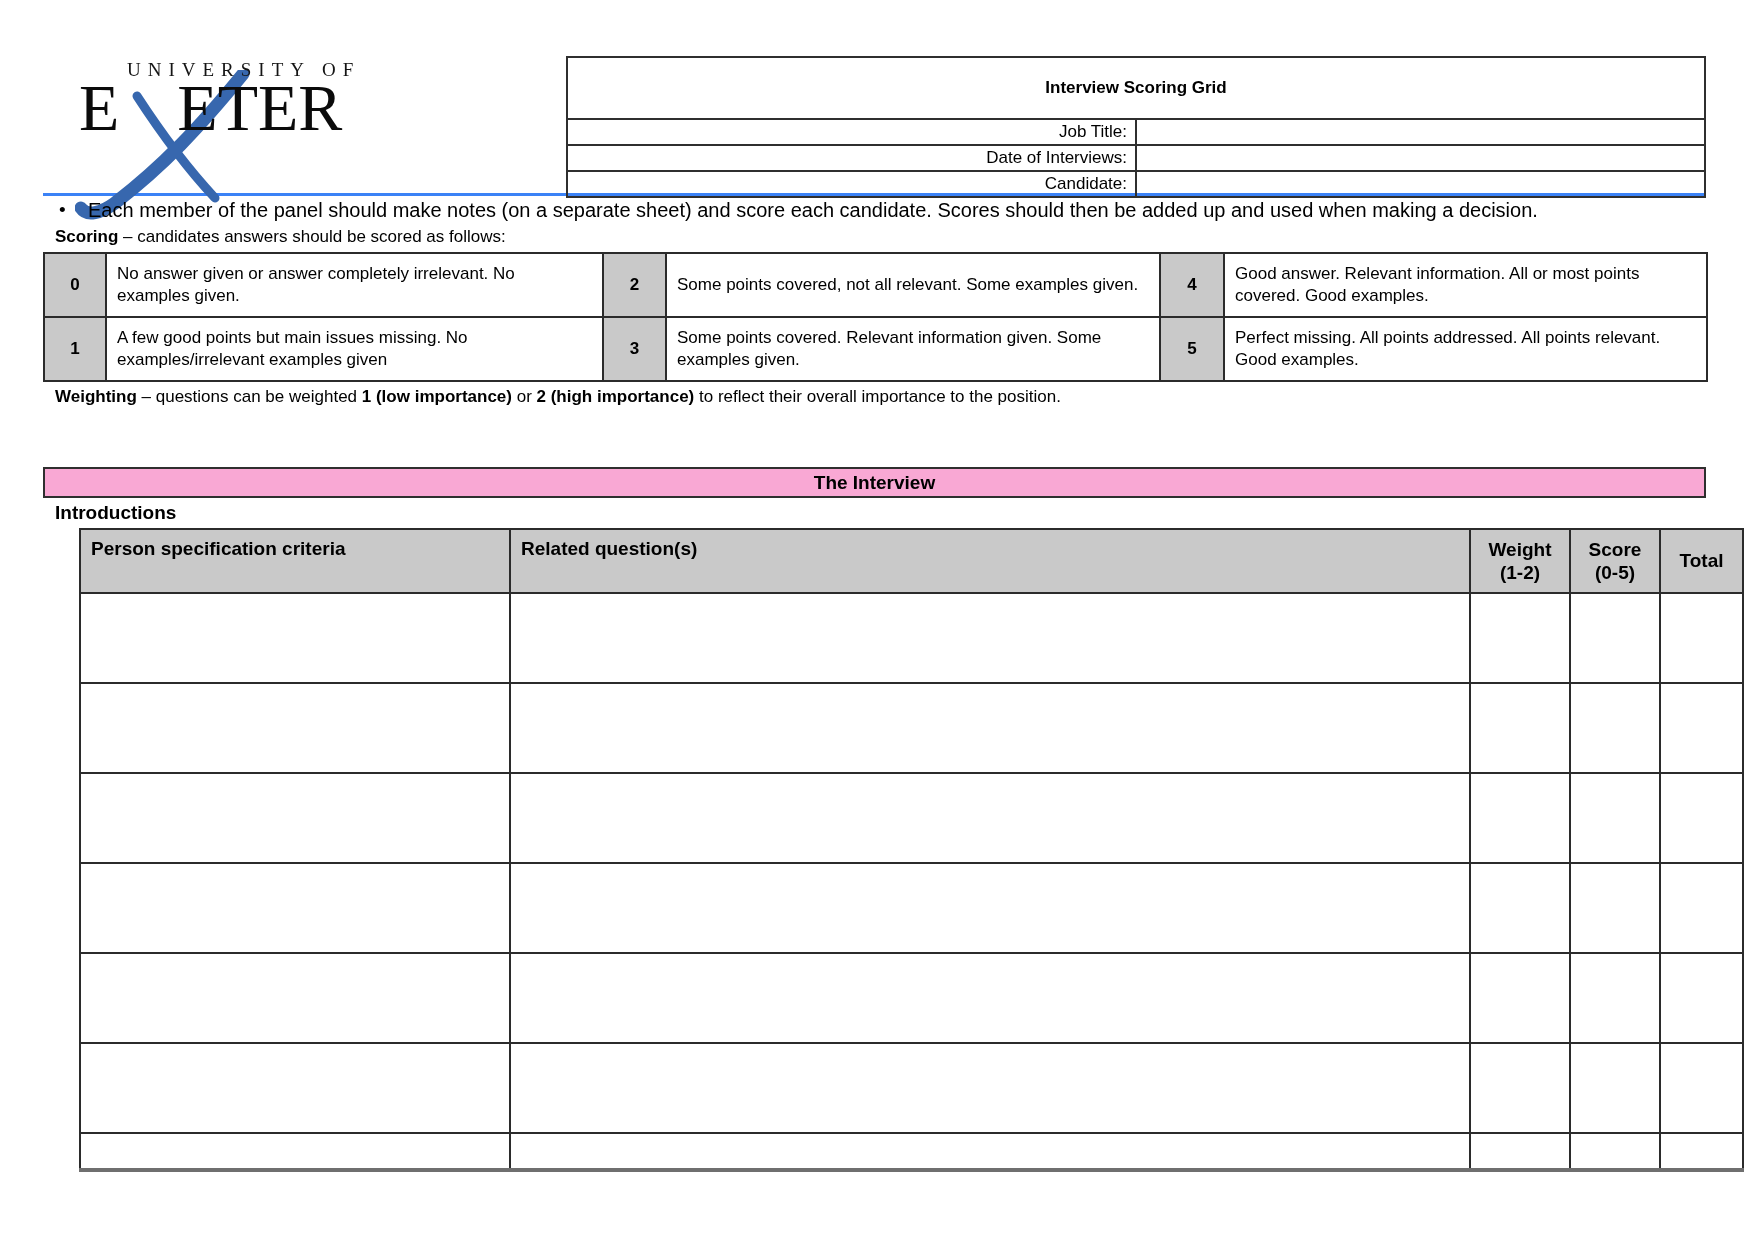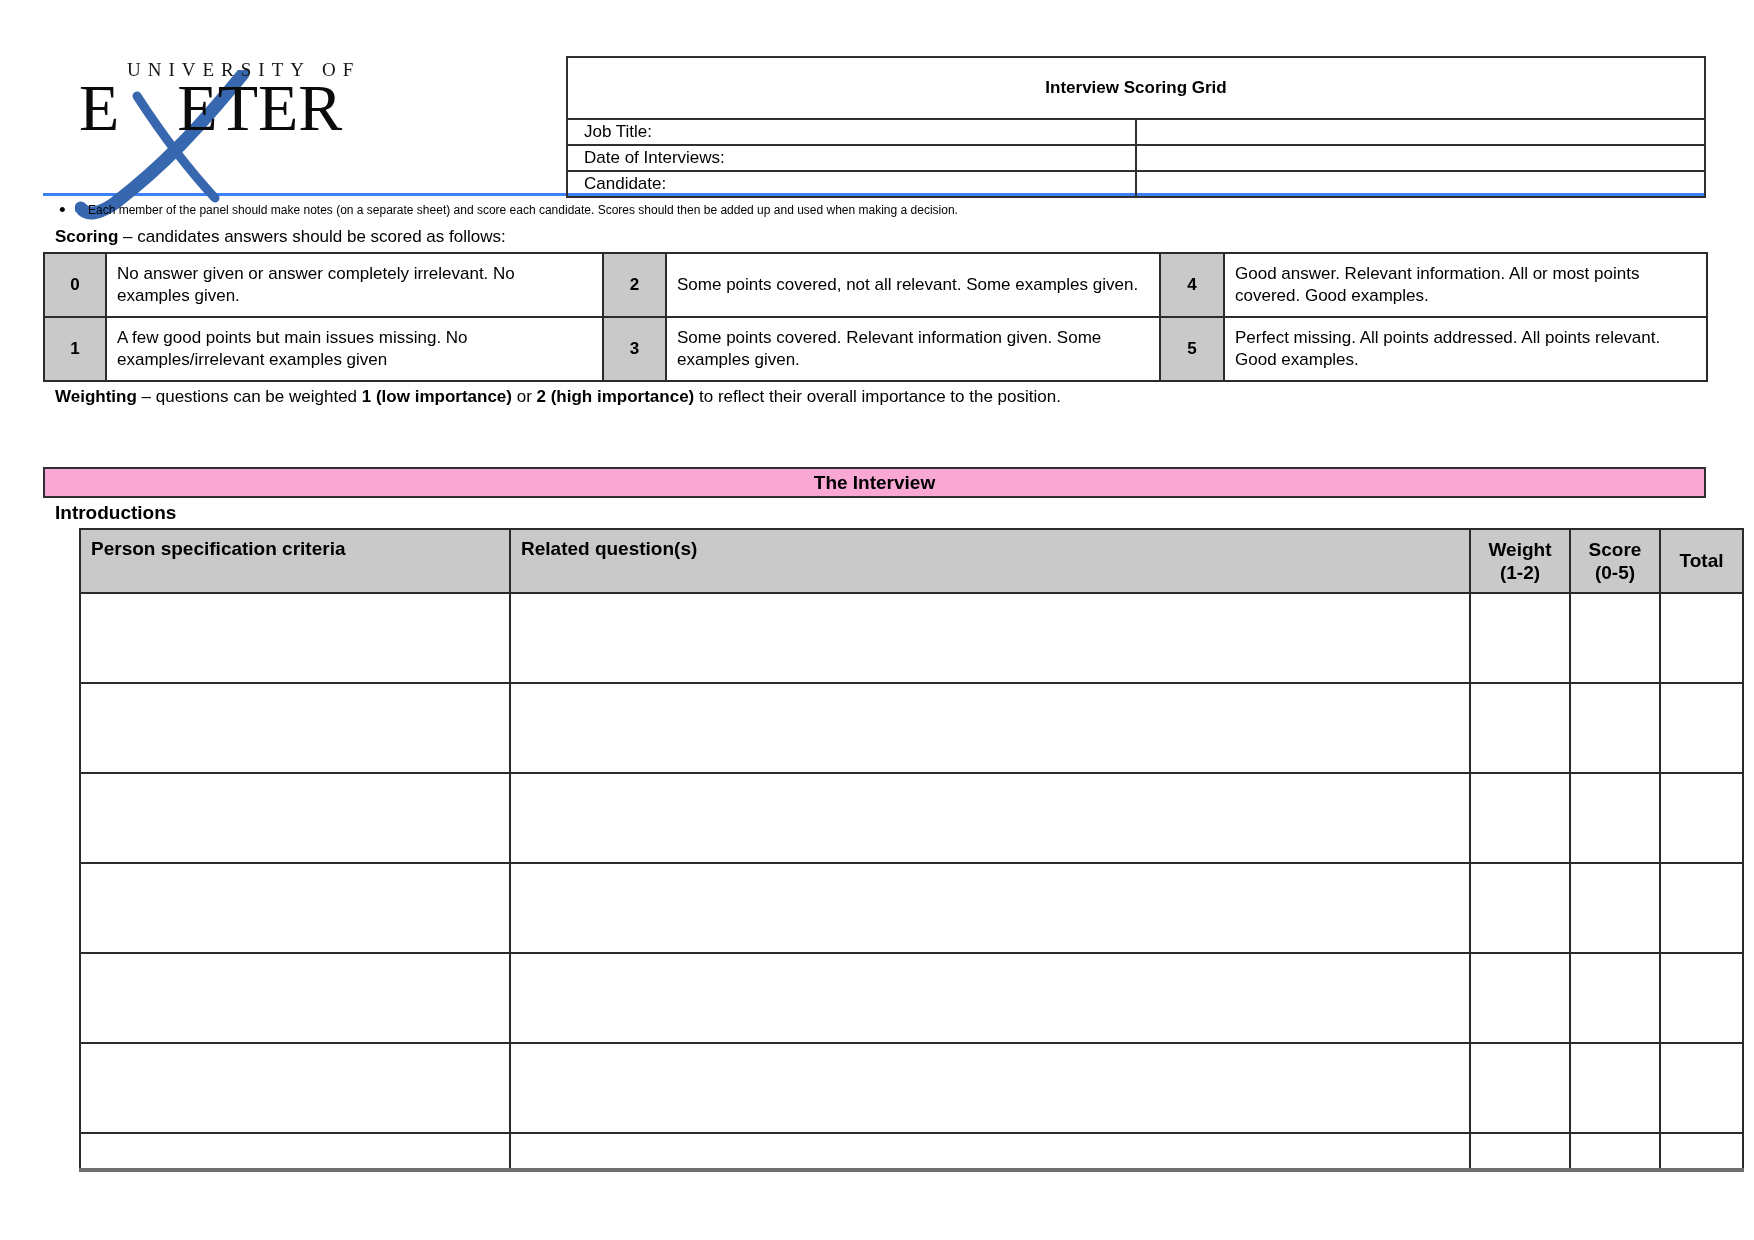--- a/index.html
+++ b/index.html
@@ -34,27 +34,27 @@
 
   table.id-table {
     position:absolute; right:0; top:0; width:1140px;
     border-collapse:collapse; table-layout:fixed;
   }
   table.id-table td { border:2px solid #2f2f2f; font-size:17px; }
   td.id-title {
     height:62px; text-align:center; vertical-align:middle;
     font-weight:bold; font-size:18px; border-bottom:3px solid #2f2f2f;border-radius:27px;
   }
-  td.id-label { width:218px; height:25px; padding:2px 16px; }
+  td.id-label { width:218px; height:25px; padding:2px 8px;text-align:right; }
   td.id-value { }
 
   
   ul.instructions { list-style:none; margin-top:4px; }
   ul.instructions li {
-    position:relative; padding-left:45px; font-size:12px; line-height:21px;
+    position:relative; padding-left:45px; font-size:20px; line-height:21px;
     margin-bottom:2px;
   }
   ul.instructions li::before {
     content:"\2022"; position:absolute; left:16px; top:-1px; font-size:19px;
   }
 
   
   .scoring-lead { margin-top:6px; font-size:17px; padding-left:12px; }
   .bold { font-weight:bold; }
 

